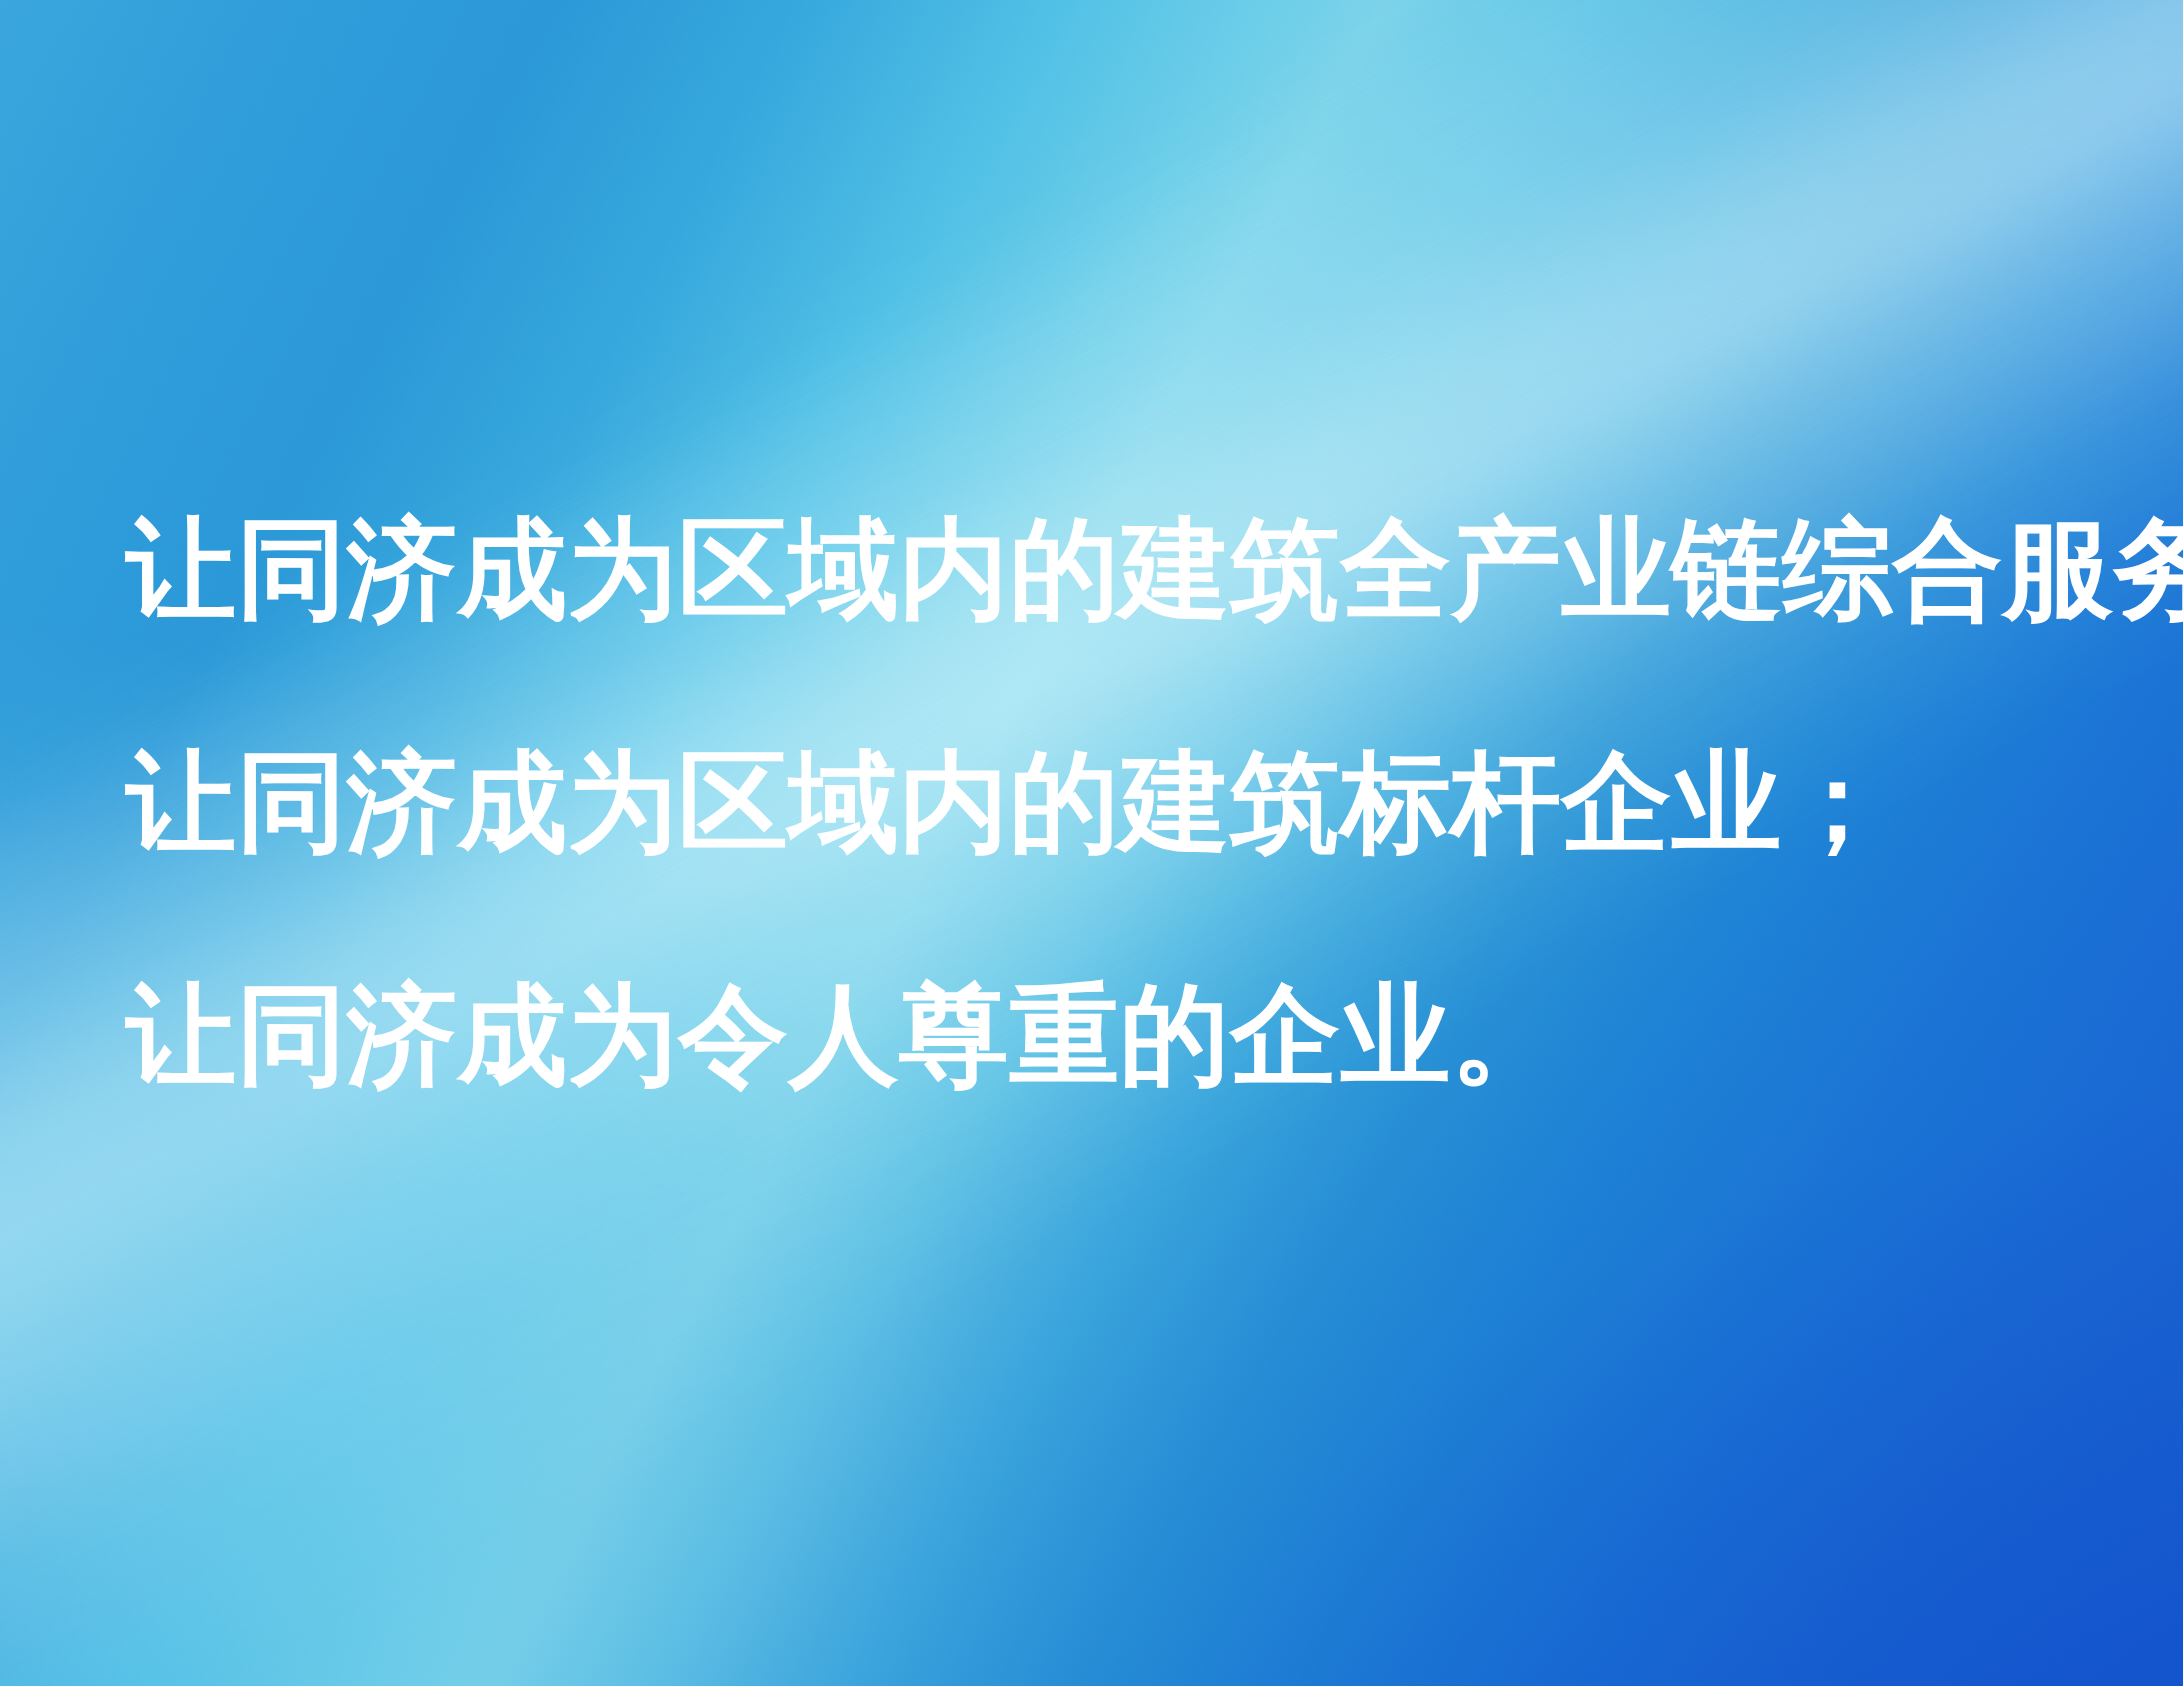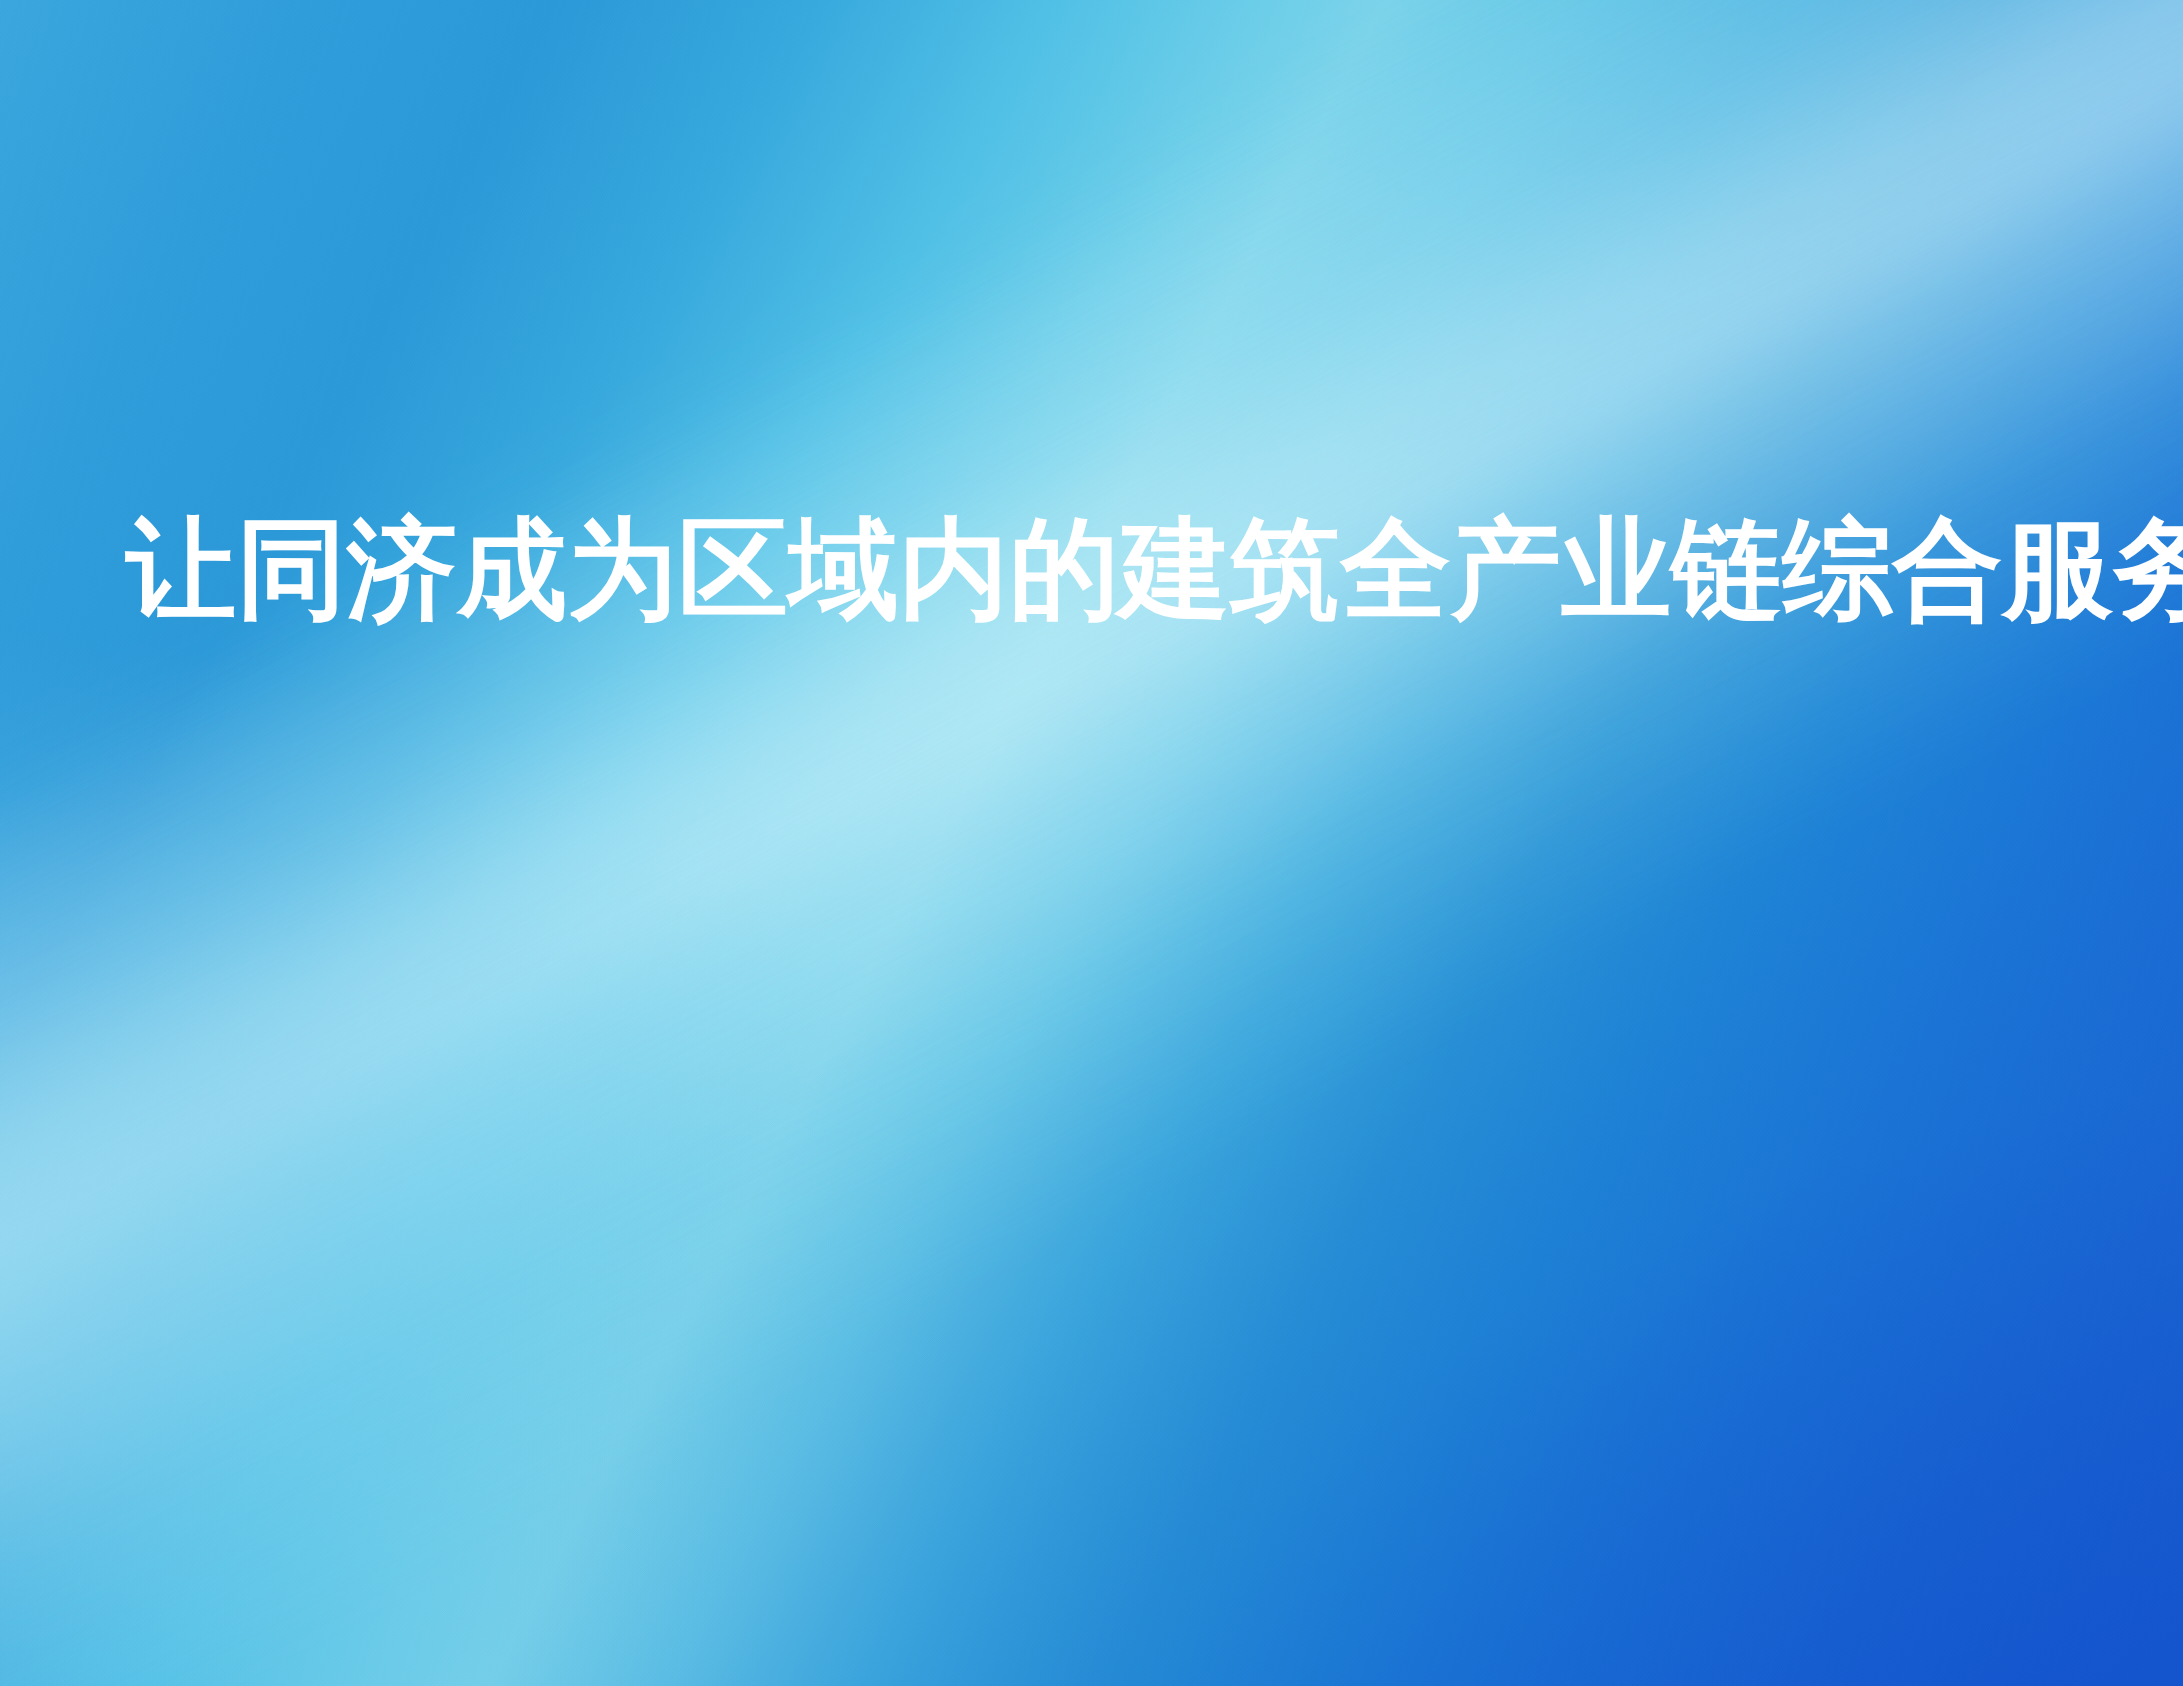--- a/index.html
+++ b/index.html
@@ -144,16 +144,18 @@
 <div id="slide">
 
   <div id="bg-shade-br"></div>
   <div id="bg-streak-main"></div>
   <div id="bg-streak-secondary"></div>
   <div id="bg-glow-ll"></div>
   <div id="bg-grain"></div>
 
   <div id="text-block">
     <div class="slide-line">让同济成为区域内的建筑全产业链综合服务商；</div>
+    <div class="slide-line">让同济成为区域内的建筑标杆企业；</div>
+    <div class="slide-line">让同济成为令人尊重的企业。</div>
   </div>
 
 </div>
 
 
 </body></html>

